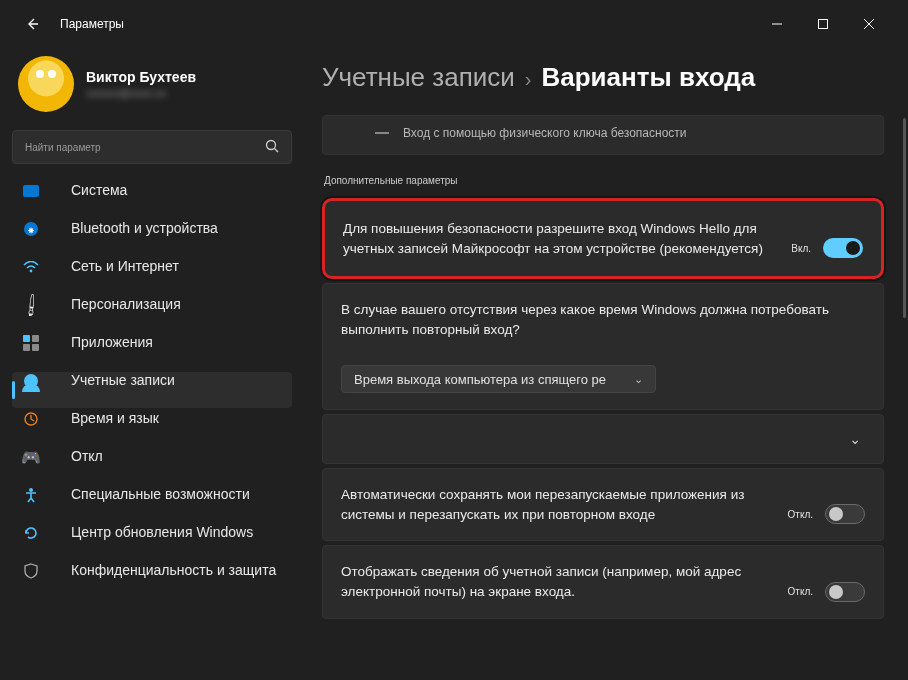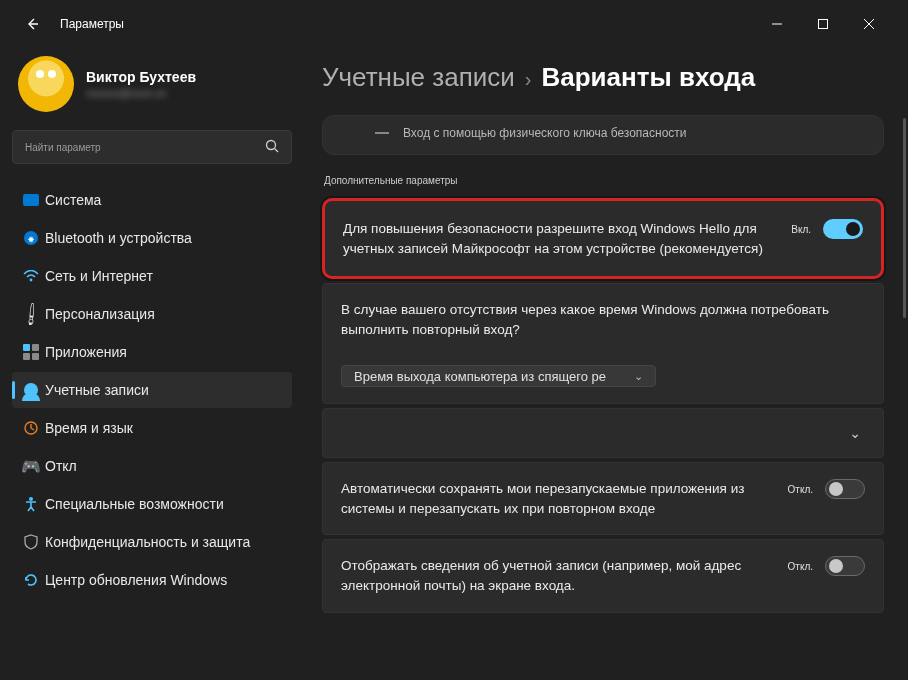--- a/index.html
+++ b/index.html
@@ -55,21 +55,21 @@
     margin-bottom: 14px;
   }
   .search input {
     flex: 1; background: transparent; border: none; outline: none;
     color: #cfcfcf; font-size: 10px;
   }
   .search input::placeholder { color: #9a9a9a; }
   .search-icon { color: #cfcfcf; font-size: 14px; }
   .nav { display: flex; flex-direction: column; gap: 2px; }
   .nav-item {
-    display: flex; align-items: center; gap: 5px;
+    display: flex; align-items: flex-start; gap: 31px;
     height: 36px; padding: 0 10px;
     border-radius: 4px; color: #e8e8e8; font-size: 14px;
     cursor: default;
   }
   .nav-item.active { background: #2d2d2d; position: relative; }
   .nav-item.active::before {
     content: ""; position: absolute; left: 0; top: 9px; bottom: 9px; width: 3px;
     background: #4cc2ff; border-radius: 2px;
   }
   .nav-icon { width: 18px; height: 18px; display: flex; align-items: center; justify-content: center; font-size: 14px; }
@@ -91,32 +91,32 @@
   .main { flex: 1; padding: 0 24px 0 18px; overflow-y: auto; position: relative; }
   .main::-webkit-scrollbar { width: 4px; }
   .main::-webkit-scrollbar-thumb { background: #555; border-radius: 2px; }
   .breadcrumb { display: flex; align-items: baseline; gap: 10px; padding: 14px 0 22px 0; }
   .bc-parent { color: #b0b0b0; font-size: 26px; font-weight: 500; }
   .bc-sep { color: #888; font-size: 20px; }
   .bc-current { color: #fff; font-size: 26px; font-weight: 600; }
 
   .card {
     background: #2b2b2b; border: 1px solid #333;
-    border-radius: 12px; padding: 14px 18px;
+    border-radius: 4px; padding: 14px 18px;
     margin-bottom: 4px;
     display: flex; align-items: center; gap: 14px;
   }
   .card.sub { font-size: 12px; color: #b8b8b8; padding: 10px 18px 14px 52px; }
   .card .dash { width:14px; height:2px; background:#888; }
   .section-label { color: #cdcdcd; font-size: 10px; margin: 20px 0 12px 2px; }
   .setting {
     background: #2b2b2b; border: 1px solid #333;
     border-radius: 4px; padding: 16px 18px;
     margin-bottom: 4px;
-    display: flex; align-items: flex-start; gap: 16px;
+    display: flex; align-items: flex-end; gap: 16px;
   }
   .setting.highlight {
     border: 3px solid #d62424;
     border-radius: 10px;
     box-shadow: 0 0 0 2px rgba(0,0,0,0.3);
     padding: 18px 18px;
   }
   .setting-text { flex: 1; }
   .setting-title { color: #eaeaea; font-size: 13.5px; line-height: 1.45; }
   .setting-desc { color: #a0a0a0; font-size: 12px; margin-top: 3px; }
@@ -127,21 +127,21 @@
     background: #60cdff; position: relative; border: none;
   }
   .toggle::after {
     content: ""; position: absolute; width: 14px; height: 14px;
     border-radius: 50%; background: #1a1a1a; top: 3px; right: 3px;
   }
   .toggle.off { background: #3a3a3a; border: 1px solid #6a6a6a; }
   .toggle.off::after { left: 3px; right: auto; background: #c8c8c8; top:2px; }
   .dropdown {
     background: #383838; border: 1px solid #444; border-radius: 4px;
-    height: 22px; display: inline-flex; align-items: center;
+    height: 28px; display: inline-flex; align-items: center;
     padding: 0 12px; gap: 28px; color: #e0e0e0; font-size: 13px;
     margin-top: 10px;
   }
   .chev { color: #bbb; font-size: 11px; }
   .expand-chev { color: #ccc; font-size: 14px; margin-left: auto; padding: 0 4px;}
   .group-title { color: #eaeaea; font-size: 14px; }
   .setting.col { flex-direction: column; align-items: flex-start; }
   .scrollbar-stub {
     position: absolute; right: 2px; top: 70px; width: 3px; height: 200px;
     background: #555; border-radius: 2px;
@@ -256,35 +256,35 @@
       <div class="nav-item">
           <span class="nav-icon ic-access">
             <svg width="16" height="16" viewBox="0 0 16 16">
               <circle cx="8" cy="3" r="2" fill="#4cc2ff"></circle>
               <path d="M3 6 L13 6 M8 6 V11 M8 11 L5 15 M8 11 L11 15" stroke="#4cc2ff" stroke-width="1.6" fill="none"></path>
             </svg>
           </span>
           <span>Специальные возможности</span>
         </div>
       <div class="nav-item">
-          <span class="nav-icon ic-priv">
-            <svg width="14" height="16" viewBox="0 0 14 16">
-              <path d="M7 1 L13 3 V8 Q13 13 7 15 Q1 13 1 8 V3 Z" stroke="#aaa" fill="none" stroke-width="1.3"></path>
-            </svg>
-          </span>
-          <span>Конфиденциальность и защита</span>
-        </div>
-      <div class="nav-item">
           <span class="nav-icon ic-upd">
             <svg width="16" height="16" viewBox="0 0 16 16">
               <path d="M3 8 A5 5 0 1 1 5 12" stroke="#4cc2ff" fill="none" stroke-width="1.6"></path>
               <path d="M3 5 L3 8 L6 8" stroke="#4cc2ff" fill="none" stroke-width="1.6"></path>
             </svg>
           </span>
           <span>Центр обновления Windows</span>
+        </div>
+      <div class="nav-item">
+          <span class="nav-icon ic-priv">
+            <svg width="14" height="16" viewBox="0 0 14 16">
+              <path d="M7 1 L13 3 V8 Q13 13 7 15 Q1 13 1 8 V3 Z" stroke="#aaa" fill="none" stroke-width="1.3"></path>
+            </svg>
+          </span>
+          <span>Конфиденциальность и защита</span>
         </div>
     </div>
   </div>
 
   <div class="main">
     <div class="breadcrumb">
       <span class="bc-parent">Учетные записи</span>
       <span class="bc-sep">›</span>
       <span class="bc-current">Варианты входа</span>
     </div>

